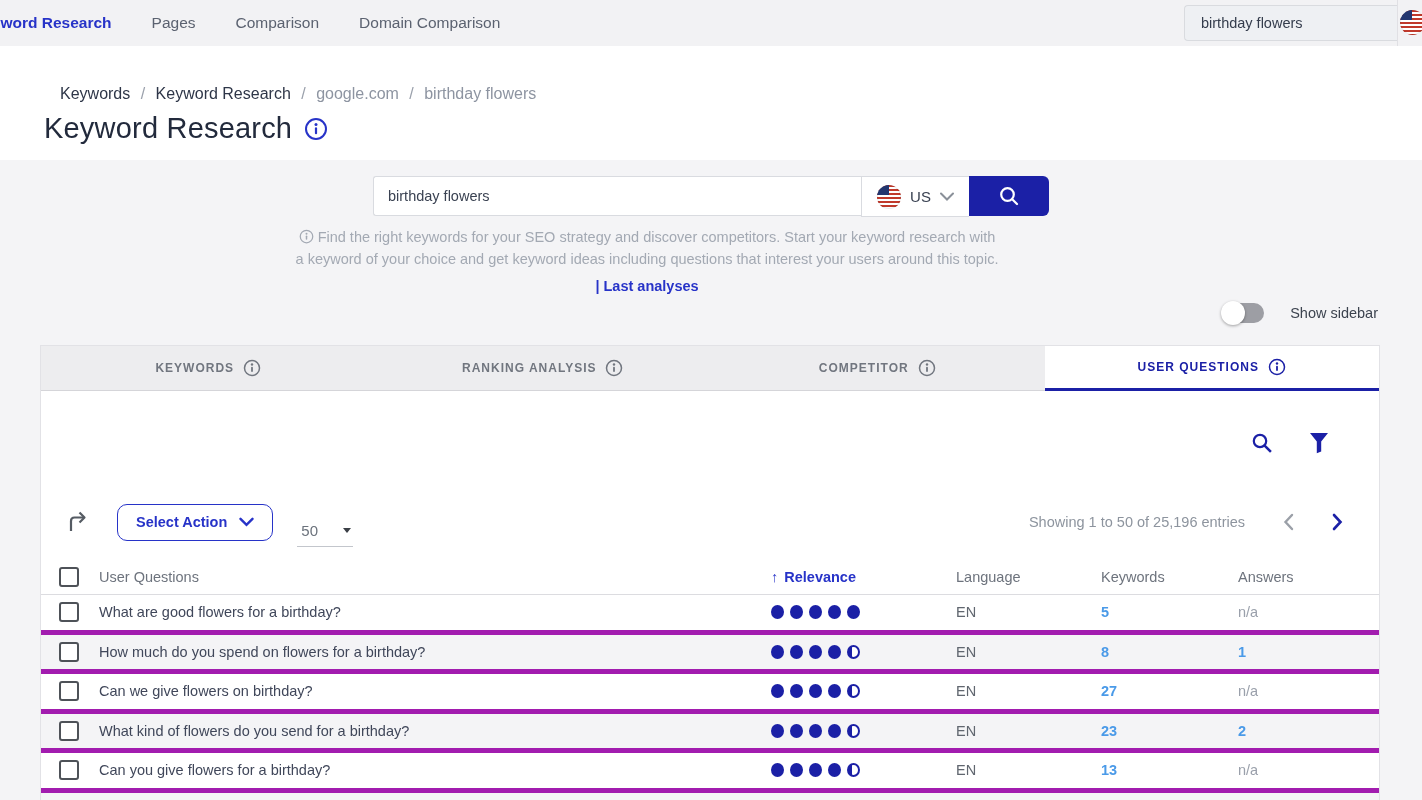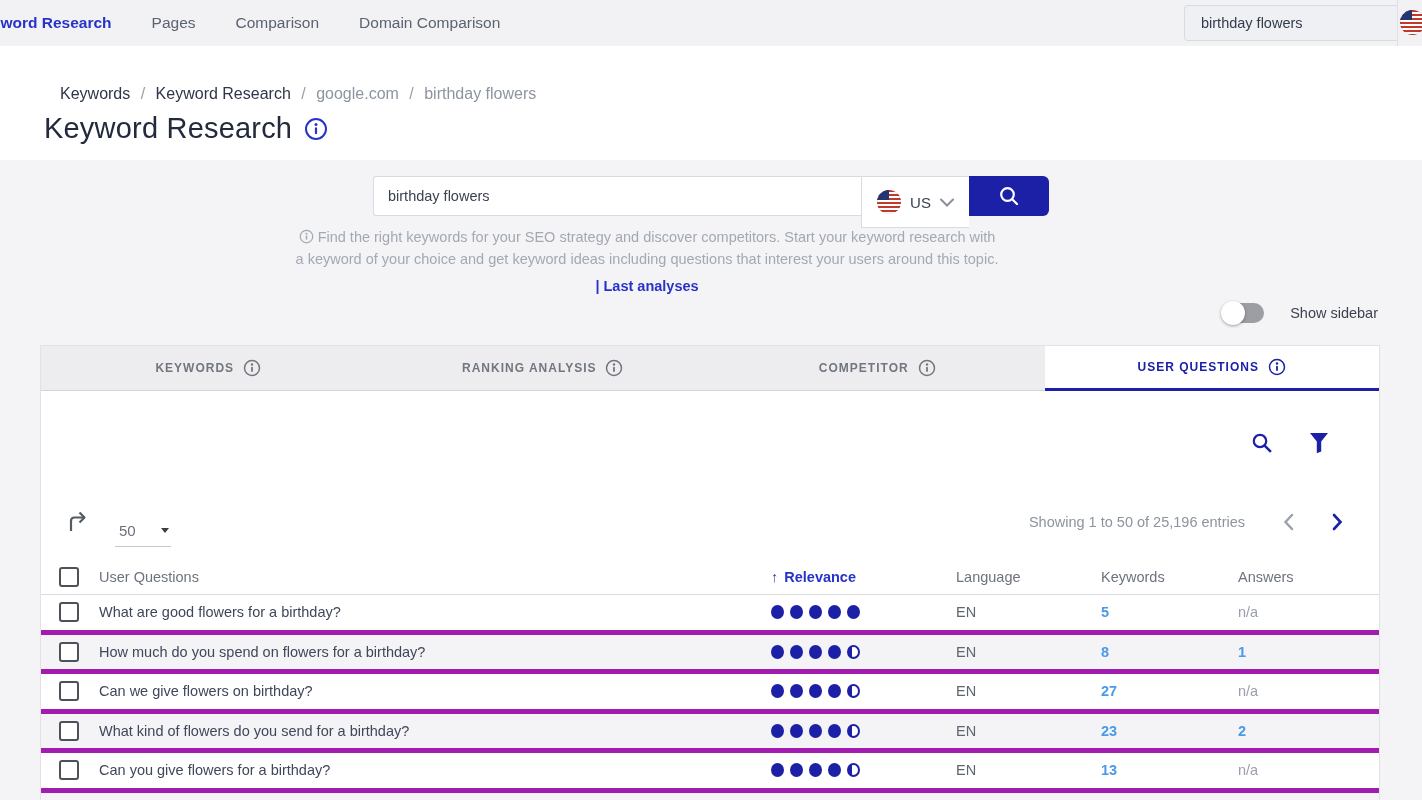--- a/index.html
+++ b/index.html
@@ -34,21 +34,21 @@
   .breadcrumb .crumb.muted { color:#8d94a1; }
   .breadcrumb .sep { color:#9ba1ac; margin:0 6px; }
   .page-title-row { position:absolute; left:44px; top:112px; display:flex; align-items:center; gap:12px; z-index:2; }
   .page-title { font-size:29px; font-weight:500; color:#222a3c; letter-spacing:.2px; }
   
   .info { display:inline-flex; vertical-align:middle; }
   
   .search-row { position:absolute; left:0; top:176px; width:1422px; display:flex; justify-content:center; z-index:2; }
   .kw-input { width:488px; height:40px; background:#fff; border:1px solid #d9dbe0; border-right:none;
     border-radius:3px 0 0 3px; font-size:14.5px; color:#3a4252; padding:0 14px; outline:none; font-family:inherit; }
-  .country-box { width:108px; height:52px; background:#fff; border:1px solid #d9dbe0; border-right:none;
+  .country-box { width:108px; height:41px; background:#fff; border:1px solid #d9dbe0; border-right:none;
     display:flex; align-items:center; justify-content:center; gap:9px; cursor:pointer; }
   .country-code { font-size:15px; color:#3a4252; }
   .search-btn { width:80px; height:40px; background:#1b20a6; border:none; border-radius:0 6px 6px 0;
     display:flex; align-items:center; justify-content:center; cursor:pointer; }
   .hero-desc { position:absolute; left:0; top:226px; width:1294px; text-align:center; z-index:2; }
   .hero-desc .desc-text { display:inline-block; max-width:705px; font-size:14.5px; line-height:22px; color:#a3a9b3; }
   .hero-desc .last-analyses { display:inline-block; margin-top:8px; font-size:14.5px; color:#2733c8; font-weight:600;
     text-decoration:none; cursor:pointer; }
   
   .toggle-row { position:absolute; top:303px; right:44px; display:flex; align-items:center; gap:26px; z-index:2; }
@@ -228,20 +228,26 @@
     </span>
   </div>
 
   <div class="toolbar">
     <span class="export-btn">
       <svg width="26" height="26" viewBox="0 0 26 26">
           <path d="M6 22 V12 Q6 8.5 9.5 8.5 H19" fill="none" stroke="#555b63" stroke-width="2.2"></path>
           <path d="M14.5 3.5 L19.5 8.5 L14.5 13.5" fill="none" stroke="#555b63" stroke-width="2.2" stroke-linejoin="round"></path>
         </svg>
     </span>
+    <div class="select-action">
+      <span>Select Action</span>
+      <svg width="15" height="10" viewBox="0 0 15 10">
+          <path d="M1.5 1.8 L7.5 7.8 L13.5 1.8" fill="none" stroke="#2733c8" stroke-width="2.4" stroke-linecap="round"></path>
+        </svg>
+    </div>
     <div class="pagesize">
       <span>50</span>
       <span class="caret-down"></span>
     </div>
     <span class="spacer"></span>
     <span class="showing">Showing 1 to 50 of 25,196 entries</span>
     <span class="pg-chev">
       <svg width="11" height="18" viewBox="0 0 11 18">
           <path d="M9 2 L2.5 9 L9 16" fill="none" stroke="#9ba0a8" stroke-width="2.4" stroke-linecap="round"></path>
         </svg>

